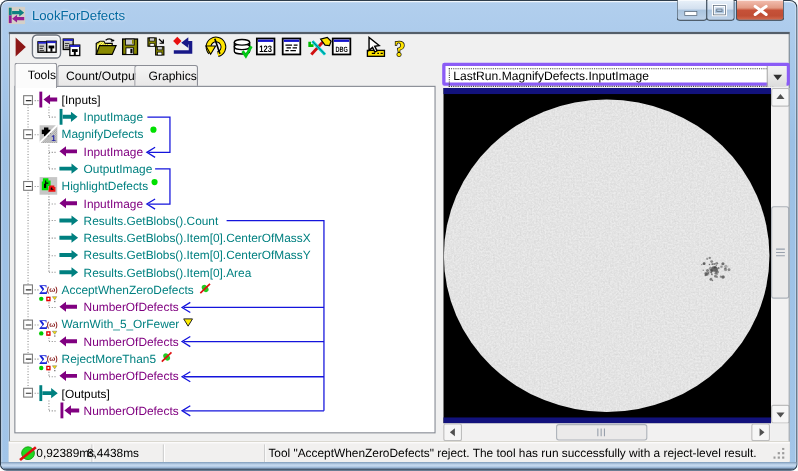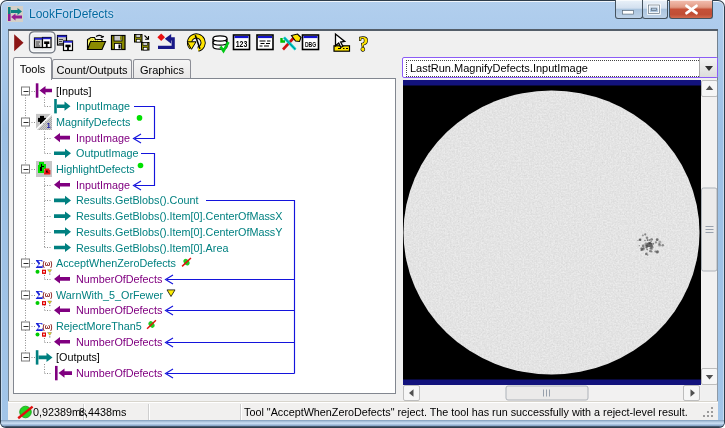--- a/index.html
+++ b/index.html
@@ -21,28 +21,28 @@
   .cb{position:absolute;top:0;height:18px;border:1px solid #45535f;border-top:none;
       box-shadow:inset 0 1px 0 rgba(255,255,255,.65);}
   #btn-min{left:0;width:26px;border-radius:0 0 3px 3px;
       background:linear-gradient(#e9f1f9 0%,#d3e0ef 45%,#aac4de 52%,#bed2e8 100%);}
   #btn-max{left:27px;width:24px;border-radius:0 0 3px 3px;
       background:linear-gradient(#e9f1f9 0%,#d3e0ef 45%,#aac4de 52%,#bed2e8 100%);}
   #btn-close{left:54px;width:42px;border-radius:0 0 3px 3px;
       background:linear-gradient(#f3c0b2 0%,#e29a84 40%,#c65138 52%,#c04e35 80%,#d26a4e 100%);}
   .tab{position:absolute;background:linear-gradient(#f5f5f5,#e7e6e6);
     border:1px solid #8c8e96;border-bottom:none;border-radius:2.5px 2.5px 0 0;
-    font-size:11px;color:#000;text-align:center;}
+    font-size:11px;color:#000;text-align:right;}
   #tab1{left:5px;top:25.5px;width:37px;height:22.5px;background:#fbfbfb;z-index:3;line-height:22px;}
   #tab2{left:44px;top:27.5px;width:78px;height:20.5px;line-height:20px;}
-  #tab3{left:125px;top:27.5px;width:56px;height:20.5px;line-height:20px;}
+  #tab3{left:114px;top:27.5px;width:56px;height:20.5px;line-height:20px;}
   #treepanel{position:absolute;left:5px;top:47px;width:383px;height:316px;background:#fff;
     border:1px solid #828790;box-sizing:border-box;}
   #combo{position:absolute;left:394px;top:26px;width:316px;height:21px;background:#fff;
-    border:1px solid #8b5cf6;border-radius:2px;box-sizing:border-box;}
+    border:3px solid #8b5cf6;border-radius:2px;box-sizing:border-box;}
   #combo .txt{position:absolute;left:3px;top:1.5px;width:287px;height:13px;font-size:11px;color:#000;padding:1px 3px;
     border:1px dotted #444;box-sizing:content-box;}
   #combo .btn{position:absolute;right:0px;top:0px;width:17px;height:19px;
     background:linear-gradient(#f4f4f4,#dcdcdc);border-left:1px solid #a8a8a8;}
   #combo .arr{position:absolute;right:4.5px;top:7.5px;width:0;height:0;
     border:4px solid transparent;border-top:5px solid #303030;}
   #toolbar{display:block;}
   #imgpanel{position:absolute;left:394px;top:49px;width:316px;height:321px;}
   #statusbar{position:absolute;left:0px;top:371px;width:710px;height:18px;background:#f1f0ef;
     border-top:1px solid #fff;box-shadow:0 -1px 0 #d8d5cd;font-size:10.8px;color:#000;box-sizing:border-box;}

